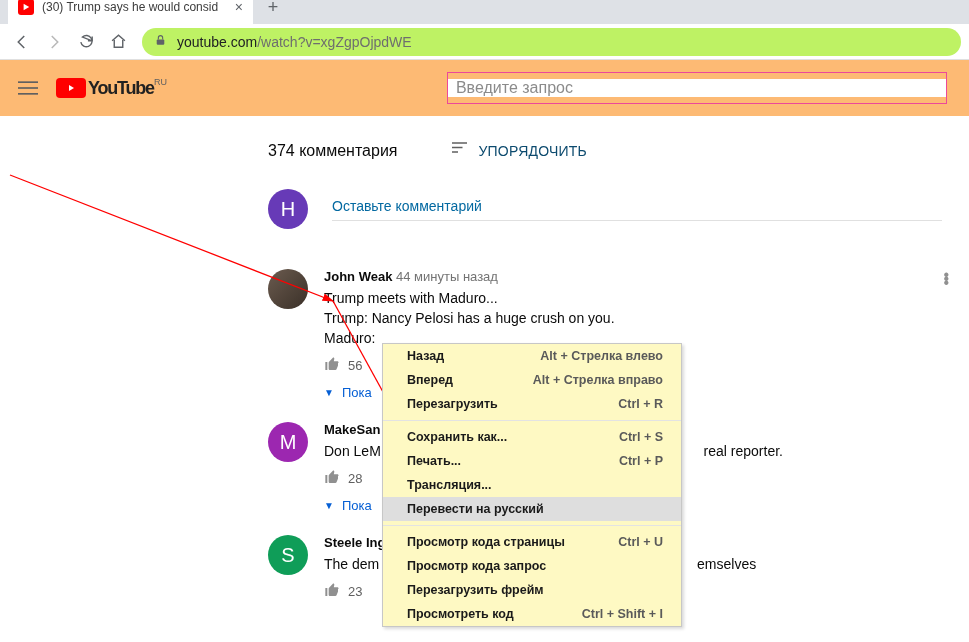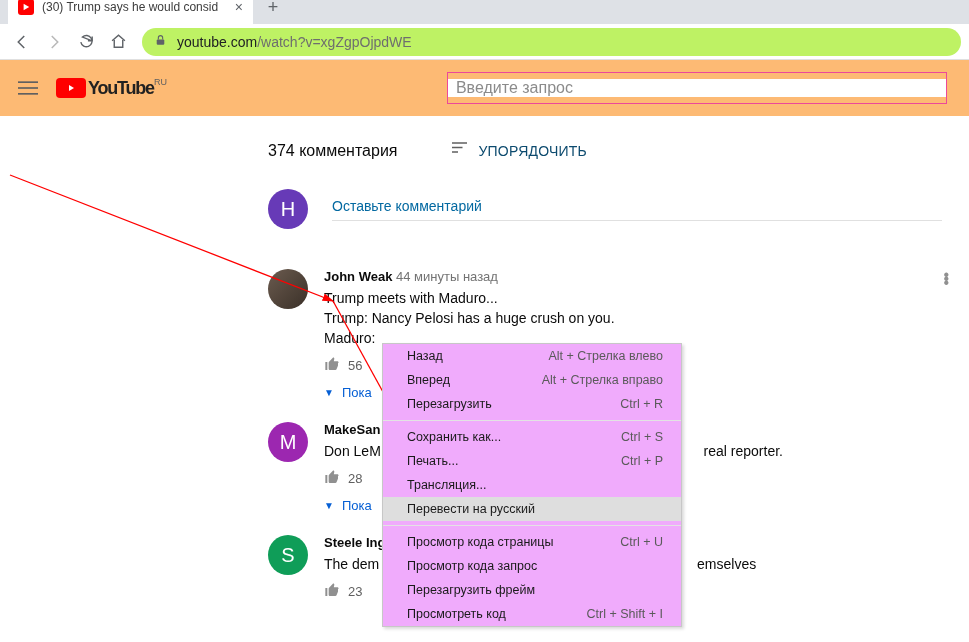--- a/index.html
+++ b/index.html
@@ -54,21 +54,21 @@
   .comment-author { font-weight:bold; color:#0a0a0a; }
   .comment-time { color:#737373; }
   .comment-text { font-size:14px; color:#0a0a0a; line-height:20px; }
   .comment-actions { display:flex; align-items:center; margin-top:8px; color:#909090; font-size:13px; }
   .like-count { margin-left:8px; color:#606060; }
   .show-more { color:#065fd4; font-size:13px; font-weight:500; margin-top:10px; display:flex; align-items:center; }
   .show-more .caret { margin-right:8px; font-size:10px; }
   .kebab { position:absolute; right:20px; top:4px; color:#909090; font-size:16px; letter-spacing:0px; line-height:4px; }
 
   
-  .ctx { position:absolute; left:382px; top:343px; width:300px; background:#f0abfc; border:1px solid #c7c7c7; box-shadow: 2px 2px 3px rgba(0,0,0,0.15); font-size:12.5px; color:#1a1a1a; z-index:100; }
+  .ctx { position:absolute; left:382px; top:343px; width:300px; background:#fef9c3; border:1px solid #c7c7c7; box-shadow: 2px 2px 3px rgba(0,0,0,0.15); font-size:12.5px; color:#1a1a1a; z-index:100;font-weight:bold; }
   .ctx .row { display:flex; justify-content:space-between; padding: 5px 18px 5px 24px; white-space:nowrap; }
   .ctx .row.hi { background:#dedede; }
   .ctx .row .sc { color:#5a5a5a; }
   .ctx hr { border:none; border-top:1px solid #e3e3e3; margin:4px 0; }
 
   
   .arrow-svg { position:absolute; left:0; top:0; pointer-events:none; z-index:50; }
 </style>
 </head>
 <body>

